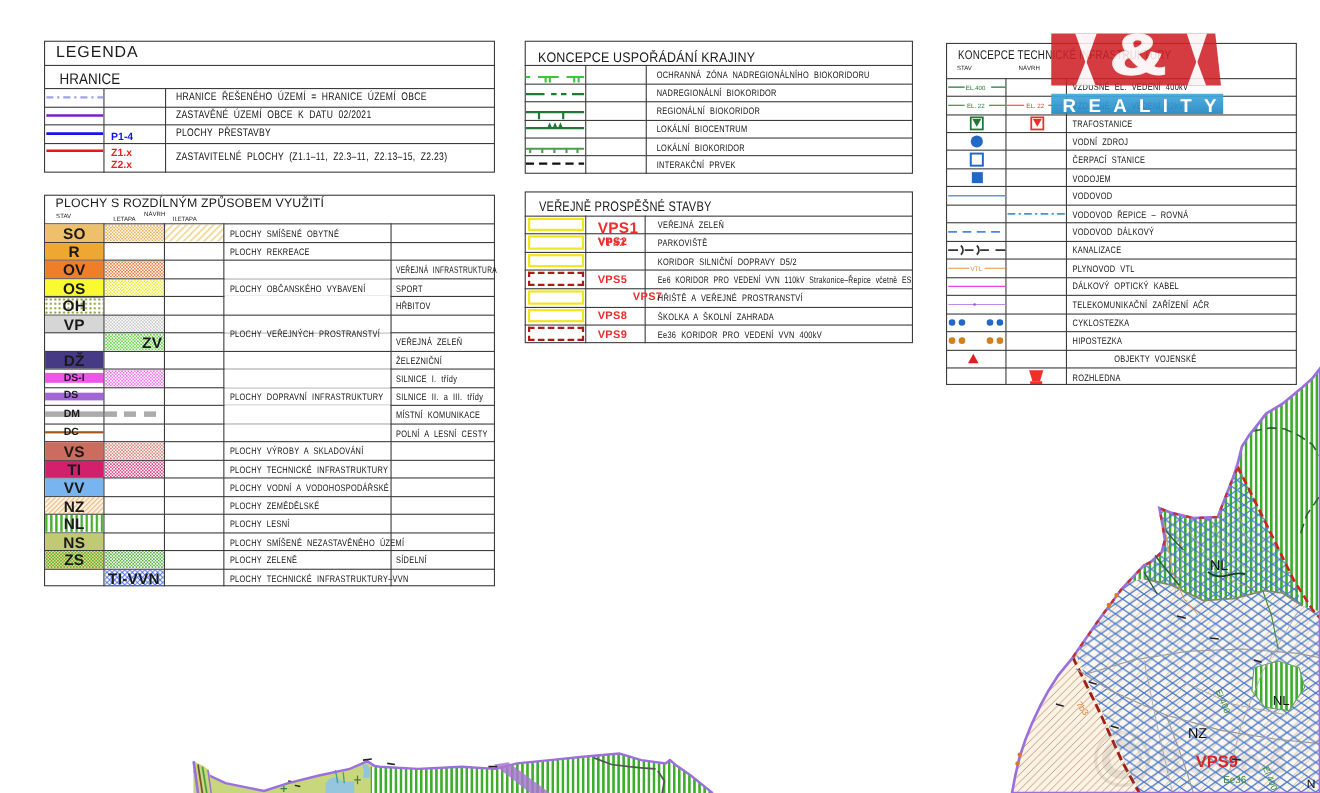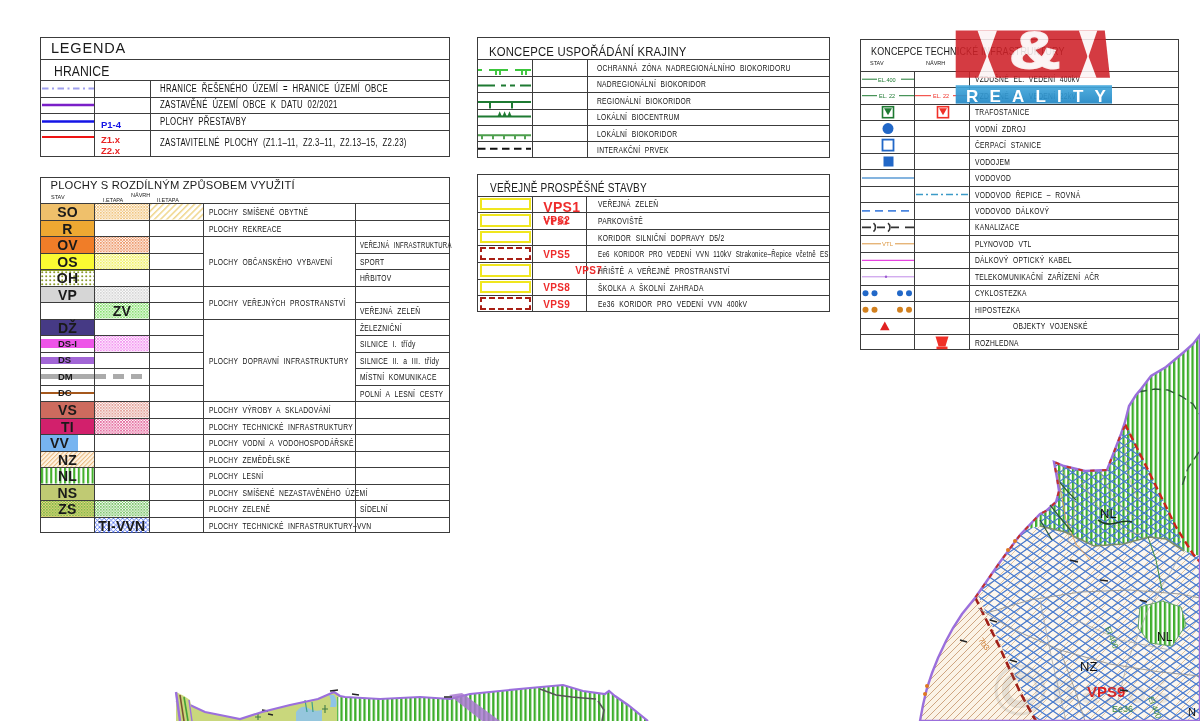--- a/index.html
+++ b/index.html
@@ -237,21 +237,21 @@
 <div class="hl" style="left:40px;top:285.8px;width:410px;height:1px;"></div>
 <div class="sw" style="left:41px;top:286.8px;width:53px;height:15.5px;background:#d6d6d6;">VP</div>
 <div class="abs" style="left:95px;top:286.8px;width:53.599999999999994px;height:15.5px;"><svg width="54" height="15.5">
       <rect width="100%" height="100%" fill="url(#pxvp)"></rect>
     </svg></div>
 <div class="hl" style="left:40px;top:302.3px;width:410px;height:1px;"></div>
 <div class="sw" style="left:95px;top:303.3px;width:53.599999999999994px;height:15.5px;">
     <svg style="position:absolute;left:0;top:0;" width="54" height="15.5">
       <rect width="100%" height="100%" fill="url(#pxzv)"></rect>
     </svg>
-    <span style="position:relative;">ZV</span>
+    <span style="position:relative;padding-left:33px;">ZV</span>
   </div>
 <div class="abs" style="left:360.4px;top:307.05px;">
     <span class="ct" style="">VEŘEJNÁ ZELEŇ</span>
   </div>
 <div class="hl" style="left:40px;top:318.8px;width:410px;height:1px;"></div>
 <div class="sw" style="left:41px;top:319.8px;width:53px;height:15.5px;background:#463a85;">DŽ</div>
 <div class="abs" style="left:360.4px;top:323.55px;">
     <span class="ct" style="">ŽELEZNIČNÍ</span>
   </div>
 <div class="hl" style="left:40px;top:335.3px;width:410px;height:1px;"></div>
@@ -292,21 +292,21 @@
   </div>
 <div class="hl" style="left:40px;top:417.8px;width:410px;height:1px;"></div>
 <div class="sw" style="left:41px;top:418.8px;width:53px;height:15.5px;background:#d2206c;">TI</div>
 <div class="abs" style="left:95px;top:418.8px;width:53.599999999999994px;height:15.5px;"><svg width="54" height="15.5">
       <rect width="100%" height="100%" fill="url(#pxti)"></rect>
     </svg></div>
 <div class="abs" style="left:209.3px;top:422.55px;">
     <span class="ct" style="">PLOCHY TECHNICKÉ INFRASTRUKTURY</span>
   </div>
 <div class="hl" style="left:40px;top:434.3px;width:410px;height:1px;"></div>
-<div class="sw" style="left:41px;top:435.3px;width:37px;height:15.5px;background:#77b4f0;">VV</div>
+<div class="sw" style="left:41px;top:435.3px;width:53px;height:15.5px;background:#77b4f0;">VV</div>
 <div class="abs" style="left:209.3px;top:439.05px;">
     <span class="ct" style="">PLOCHY VODNÍ A VODOHOSPODÁŘSKÉ</span>
   </div>
 <div class="hl" style="left:40px;top:450.8px;width:410px;height:1px;"></div>
 <div class="sw" style="left:41px;top:451.8px;width:53px;height:15.5px;">
     <svg style="position:absolute;left:0;top:0;" width="53" height="15.5">
       <rect width="100%" height="100%" fill="url(#pnz)"></rect>
     </svg>
     <span style="position:relative;">NZ</span>
   </div>

